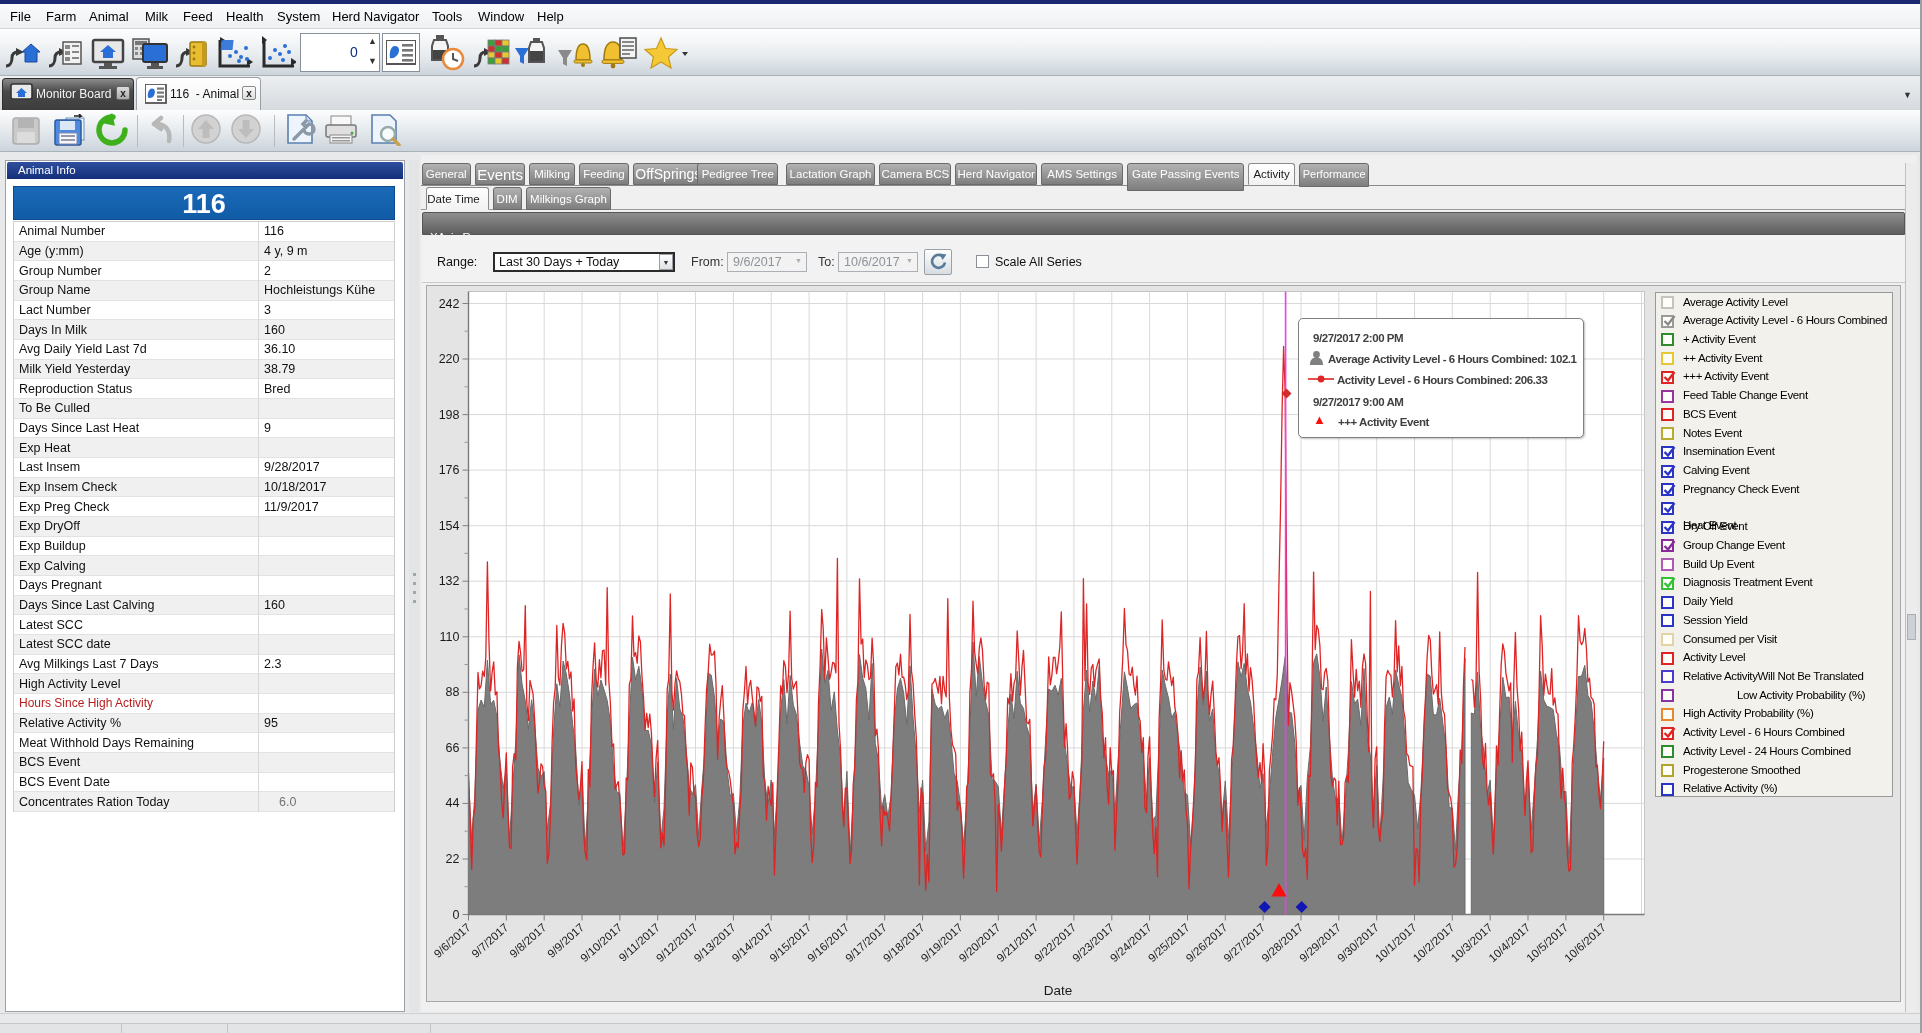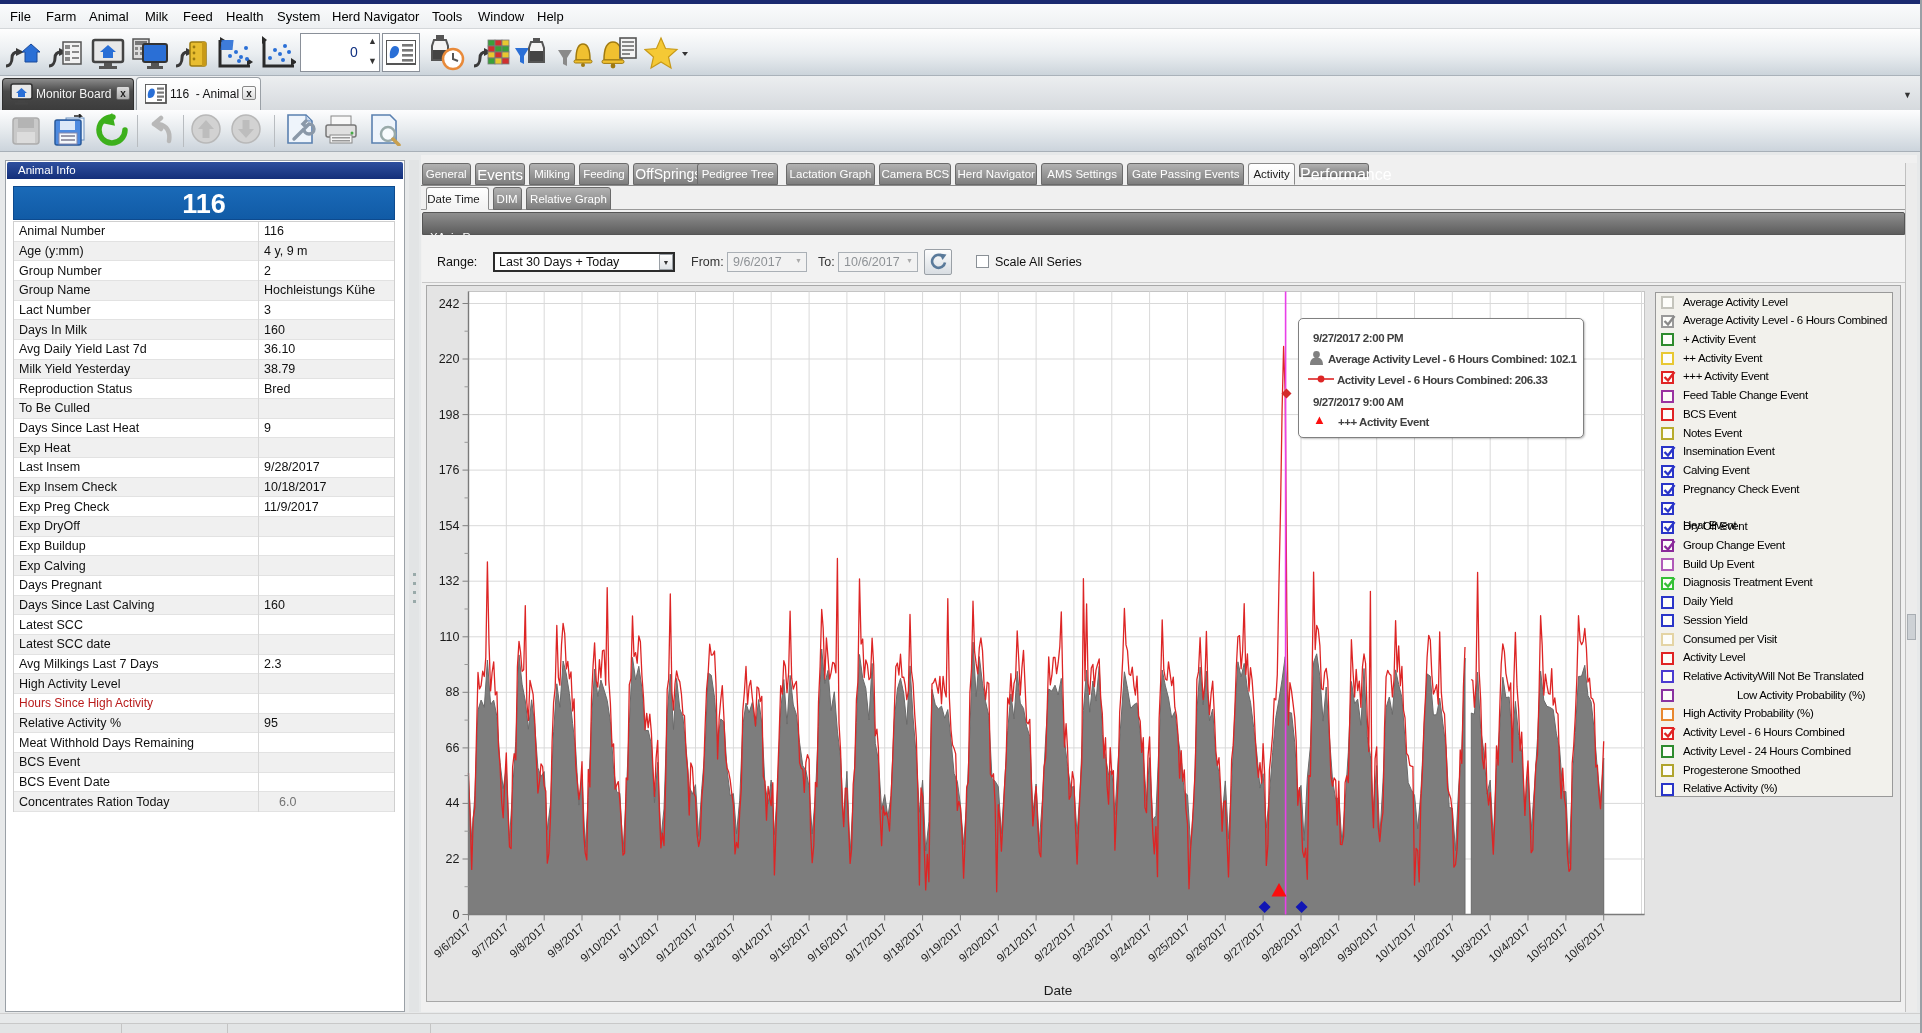--- a/index.html
+++ b/index.html
@@ -329,26 +329,26 @@
 <div class="abs" style="left:421.6px;top:163px;width:49.2px;height:22px;background:linear-gradient(#b2b2b2,#7e7e7e);border:1px solid #6a6a6a;color:#fff;z-index:1;border-radius:3px 3px 0 0;font-size:11.5px;text-align:center;line-height:21px;white-space:nowrap">General</div>
 <div class="abs" style="left:474.7px;top:163px;width:50.8px;height:22px;background:linear-gradient(#b2b2b2,#7e7e7e);border:1px solid #6a6a6a;color:#fff;z-index:1;border-radius:3px 3px 0 0;font-size:15px;text-align:center;line-height:21px;white-space:nowrap">Events</div>
 <div class="abs" style="left:529.4px;top:163px;width:45.3px;height:22px;background:linear-gradient(#b2b2b2,#7e7e7e);border:1px solid #6a6a6a;color:#fff;z-index:1;border-radius:3px 3px 0 0;font-size:11.5px;text-align:center;line-height:21px;white-space:nowrap">Milking</div>
 <div class="abs" style="left:578.6px;top:163px;width:50.8px;height:22px;background:linear-gradient(#b2b2b2,#7e7e7e);border:1px solid #6a6a6a;color:#fff;z-index:1;border-radius:3px 3px 0 0;font-size:11.5px;text-align:center;line-height:21px;white-space:nowrap">Feeding</div>
 <div class="abs" style="left:633.3px;top:163px;width:70px;height:22px;background:linear-gradient(#b2b2b2,#7e7e7e);border:1px solid #6a6a6a;color:#fff;z-index:1;border-radius:3px 3px 0 0;font-size:14px;text-align:center;line-height:21px;white-space:nowrap">OffSprings</div>
 <div class="abs" style="left:697.3px;top:163px;width:81px;height:22px;background:linear-gradient(#b2b2b2,#7e7e7e);border:1px solid #6a6a6a;color:#fff;z-index:1;border-radius:3px 3px 0 0;font-size:11.5px;text-align:center;line-height:21px;white-space:nowrap">Pedigree Tree</div>
 <div class="abs" style="left:785.6px;top:163px;width:89.9px;height:22px;background:linear-gradient(#b2b2b2,#7e7e7e);border:1px solid #6a6a6a;color:#fff;z-index:1;border-radius:3px 3px 0 0;font-size:11.5px;text-align:center;line-height:21px;white-space:nowrap">Lactation Graph</div>
 <div class="abs" style="left:879.4px;top:163px;width:71.9px;height:22px;background:linear-gradient(#b2b2b2,#7e7e7e);border:1px solid #6a6a6a;color:#fff;z-index:1;border-radius:3px 3px 0 0;font-size:11.5px;text-align:center;line-height:21px;white-space:nowrap">Camera BCS</div>
 <div class="abs" style="left:955.2px;top:163px;width:82.0px;height:22px;background:linear-gradient(#b2b2b2,#7e7e7e);border:1px solid #6a6a6a;color:#fff;z-index:1;border-radius:3px 3px 0 0;font-size:11.5px;text-align:center;line-height:21px;white-space:nowrap">Herd Navigator</div>
 <div class="abs" style="left:1041.1px;top:163px;width:82.1px;height:22px;background:linear-gradient(#b2b2b2,#7e7e7e);border:1px solid #6a6a6a;color:#fff;z-index:1;border-radius:3px 3px 0 0;font-size:11.5px;text-align:center;line-height:21px;white-space:nowrap">AMS Settings</div>
-<div class="abs" style="left:1127.1px;top:163px;width:117.2px;height:22px;background:linear-gradient(#b2b2b2,#7e7e7e);border:1px solid #6a6a6a;color:#fff;z-index:1;border-radius:3px 3px 0 0;font-size:11.5px;text-align:center;line-height:21px;white-space:nowrap">Gate Passing Events</div>
+<div class="abs" style="left:1127.1px;top:163px;width:117.2px;height:28px;background:linear-gradient(#b2b2b2,#7e7e7e);border:1px solid #6a6a6a;color:#fff;z-index:1;border-radius:3px 3px 0 0;font-size:11.5px;text-align:center;line-height:21px;white-space:nowrap">Gate Passing Events</div>
 <div class="abs" style="left:1248.2px;top:163px;width:46.8px;height:22px;background:linear-gradient(#ffffff,#f2f2f2);border:1px solid #8a8a8a;border-bottom:1px solid #f2f2f2;color:#1a1a1a;z-index:3;border-radius:3px 3px 0 0;font-size:11.5px;text-align:center;line-height:21px;white-space:nowrap">Activity</div>
-<div class="abs" style="left:1299.0px;top:163px;width:70.4px;height:14px;background:linear-gradient(#b2b2b2,#7e7e7e);border:1px solid #6a6a6a;color:#fff;z-index:1;border-radius:3px 3px 0 0;font-size:16px;text-align:center;line-height:21px;white-space:nowrap">Performance</div>
+<div class="abs" style="left:1299.0px;top:163px;width:70.4px;height:24px;background:linear-gradient(#b2b2b2,#7e7e7e);border:1px solid #6a6a6a;color:#fff;z-index:1;border-radius:3px 3px 0 0;font-size:11px;text-align:center;line-height:21px;white-space:nowrap">Performance</div>
 <div class="abs" style="left:426.3px;top:186.5px;width:62.4px;height:23px;background:linear-gradient(#ffffff,#f2f2f2);border:1px solid #8a8a8a;border-bottom:1px solid #f2f2f2;color:#1a1a1a;z-index:3;border-radius:3px 3px 0 0;font-size:11.5px;text-align:left;line-height:22px;white-space:nowrap">Date Time</div>
 <div class="abs" style="left:492.7px;top:186.5px;width:28.9px;height:23px;background:linear-gradient(#b2b2b2,#7e7e7e);border:1px solid #6a6a6a;color:#fff;z-index:1;border-radius:3px 3px 0 0;font-size:11.5px;text-align:center;line-height:22px;white-space:nowrap">DIM</div>
-<div class="abs" style="left:525.5px;top:186.5px;width:85.9px;height:23px;background:linear-gradient(#b2b2b2,#7e7e7e);border:1px solid #6a6a6a;color:#fff;z-index:1;border-radius:3px 3px 0 0;font-size:11.5px;text-align:center;line-height:22px;white-space:nowrap">Relative Graph</div>
+<div class="abs" style="left:525.5px;top:186.5px;width:85.9px;height:23px;background:linear-gradient(#b2b2b2,#7e7e7e);border:1px solid #6a6a6a;color:#fff;z-index:1;border-radius:3px 3px 0 0;font-size:11.5px;text-align:center;line-height:22px;white-space:nowrap">Milkings Graph</div>
 <div class="abs" style="left:421px;top:209px;width:1484px;height:1px;background:#9a9a9a"></div>
 <div class="abs" style="left:422px;top:212px;width:1483px;height:23px;background:linear-gradient(#8e8e8e,#5d5d5d);border:1px solid #555;border-radius:2px 2px 0 0"></div>
 <div class="txt" style="left:430px;top:231px;font-size:11.5px;color:#fff">XAxis Range</div>
 <div class="abs" style="left:422px;top:235px;width:1483px;height:48px;background:#f2f2f2;border-bottom:1px solid #c8c8c8"></div>
 <div class="txt" style="left:437px;top:255px;font-size:12.5px;color:#101010">Range:</div>
 <div class="abs" style="left:493px;top:252px;width:182px;height:20px;background:#fff;border:2px solid #2b2b2b"></div>
 <div class="txt" style="left:499px;top:255px;font-size:12.5px;color:#101010">Last 30 Days + Today</div>
 <div class="abs" style="left:659px;top:254px;width:14px;height:16px;background:linear-gradient(#fdfdfd,#dfe3e7);border:1px solid #9aa0a6;font-size:7px;color:#333;text-align:center;line-height:15px">▼</div>
 <div class="txt" style="left:691px;top:255px;font-size:12.5px;color:#333">From:</div>
 <div class="abs" style="left:727px;top:252px;width:80px;height:20px;background:#f2f2f2;border:1px solid #aab0b6"></div>

